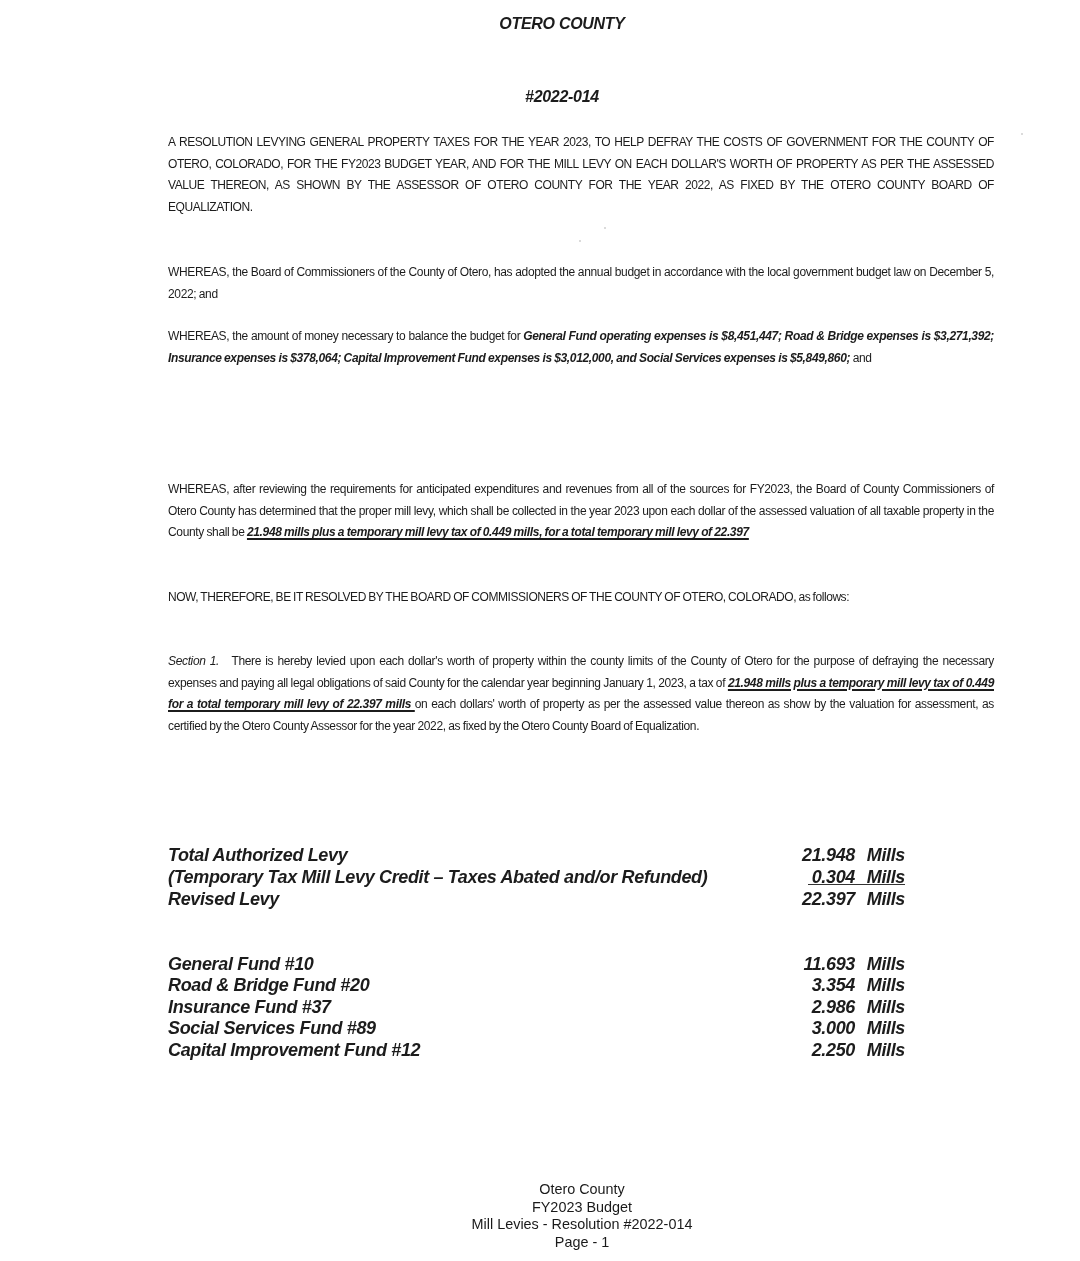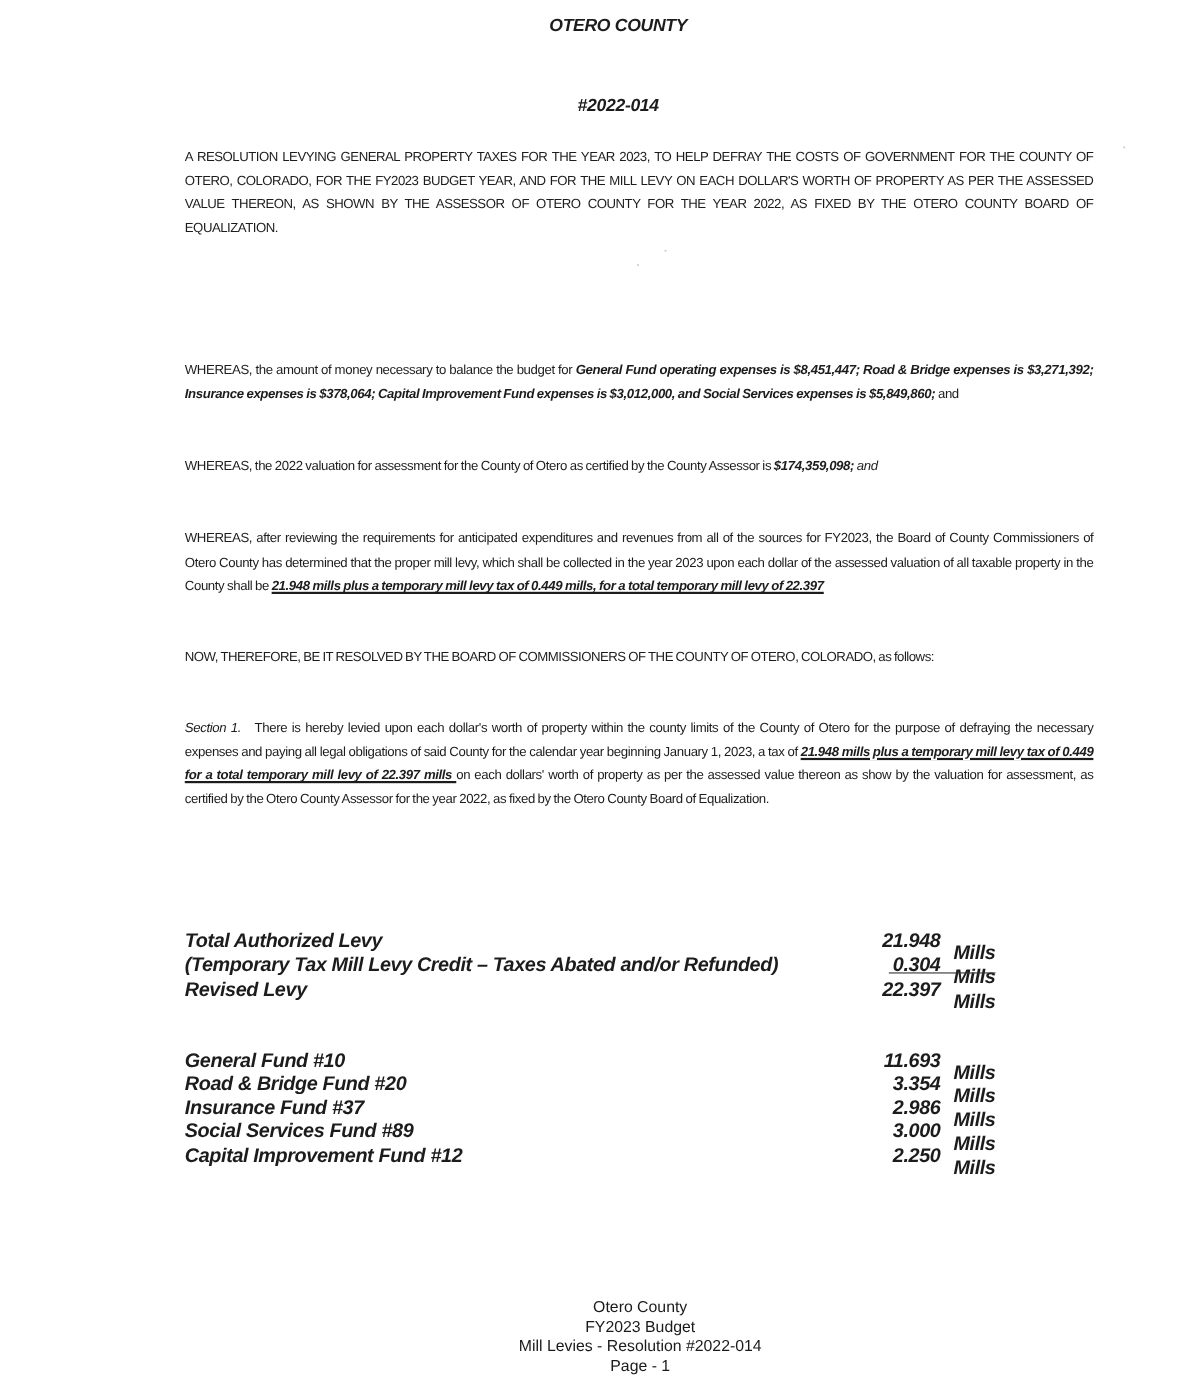--- a/index.html
+++ b/index.html
@@ -21,46 +21,44 @@
     .caps { letter-spacing: -0.45px; }
     .bi { font-weight: bold; font-style: italic; }
     .it { font-style: italic; }
     .ul { text-decoration: underline; text-decoration-thickness: 1.5px; text-underline-offset: 2px; }
     .row {
       position: absolute; left: 146px; width: 740px; height: 21.6px;
       font-size: 18px; font-weight: bold; font-style: italic; letter-spacing: -0.35px;
     }
     .row .label { position: absolute; left: 0; top: 0; white-space: nowrap; }
     .row .val { position: absolute; right: 53px; top: 0; text-align: center; }
-    .row .unit { position: absolute; right: 3px; top: 11px; }
+    .row .unit { position: absolute; right: 3px; top: 0; }
     .row .uline { position: absolute; right: 3px; top: 17px; width: 97px; border-bottom: 1.4px solid #333; }
     .footer {
       position: absolute; left: 0; top: 1181px; width: 1120px; text-align: center;
       font-family: "Liberation Sans", sans-serif; font-size: 14.4px; line-height: 17.5px; color: #1a1a1a;
     }
     .speck { position: absolute; width: 2px; height: 2px; background: #cfcfcf; border-radius: 1px; }
   </style>
 </head>
 <body>
 
 <div class="page">
 
   <div class="hdr" style="top:15px;">OTERO COUNTY</div>
   <div class="hdr" style="top:88px;">#2022-014</div>
 
   <div class="para caps" style="top:132px;">A RESOLUTION LEVYING GENERAL PROPERTY TAXES FOR THE YEAR 2023, TO HELP DEFRAY THE COSTS OF GOVERNMENT FOR THE COUNTY OF OTERO, COLORADO, FOR THE FY2023 BUDGET YEAR, AND FOR THE MILL LEVY ON EACH DOLLAR'S WORTH OF PROPERTY AS PER THE ASSESSED VALUE THEREON, AS SHOWN BY THE ASSESSOR OF OTERO COUNTY FOR THE YEAR 2022, AS FIXED BY THE OTERO COUNTY BOARD OF EQUALIZATION.</div>
 
+  <div class="para" style="top:262px;">WHEREAS, the Board of Commissioners of the County of Otero, has adopted the annual budget in accordance with the local government budget law on December 5, 2022; and</div>
 
   <div class="para" style="top:326px;">
     <span>WHEREAS, the amount of money necessary to balance the budget for </span><span class="bi">General Fund operating expenses is $8,451,447; Road &amp; Bridge expenses is $3,271,392; Insurance expenses is $378,064; Capital Improvement Fund expenses is $3,012,000, and Social Services expenses is $5,849,860;</span><span> and</span>
   </div>
 
-  <div class="para" style="top:413px;">
-    <span>WHEREAS, the 2022 valuation for assessment for the County of Otero as certified by the County Assessor is </span><span class="bi">$174,359,098;</span><span class="it"> and</span>
-  </div>
 
   <div class="para" style="top:479px;">
     <span>WHEREAS, after reviewing the requirements for anticipated expenditures and revenues from all of the sources for FY2023, the Board of County Commissioners of Otero County has determined that the proper mill levy, which shall be collected in the year 2023 upon each dollar of the assessed valuation of all taxable property in the County shall be </span><span class="bi ul">21.948 mills plus a temporary mill levy tax of 0.449 mills, for a total temporary mill levy of 22.397</span>
   </div>
 
   <div class="para caps" style="top:587px;">NOW, THEREFORE, BE IT RESOLVED BY THE BOARD OF COMMISSIONERS OF THE COUNTY OF OTERO, COLORADO, as follows:</div>
 
   <div class="para" style="top:651px;">
     <span class="it">Section 1.</span><span style="white-space:pre-wrap">   There is hereby levied upon each dollar's worth of property within the county limits of the County of Otero for the purpose of defraying the necessary expenses and paying all legal obligations of said County for the calendar year beginning January 1, 2023, a tax of </span><span class="bi ul">21.948 mills plus a temporary mill levy tax of 0.449 for a total temporary mill levy of 22.397 mills </span><span> on each dollars' worth of property as per the assessed value thereon as show by the valuation for assessment, as certified by the Otero County Assessor for the year 2022, as fixed by the Otero County Board of Equalization.</span>
   </div>

